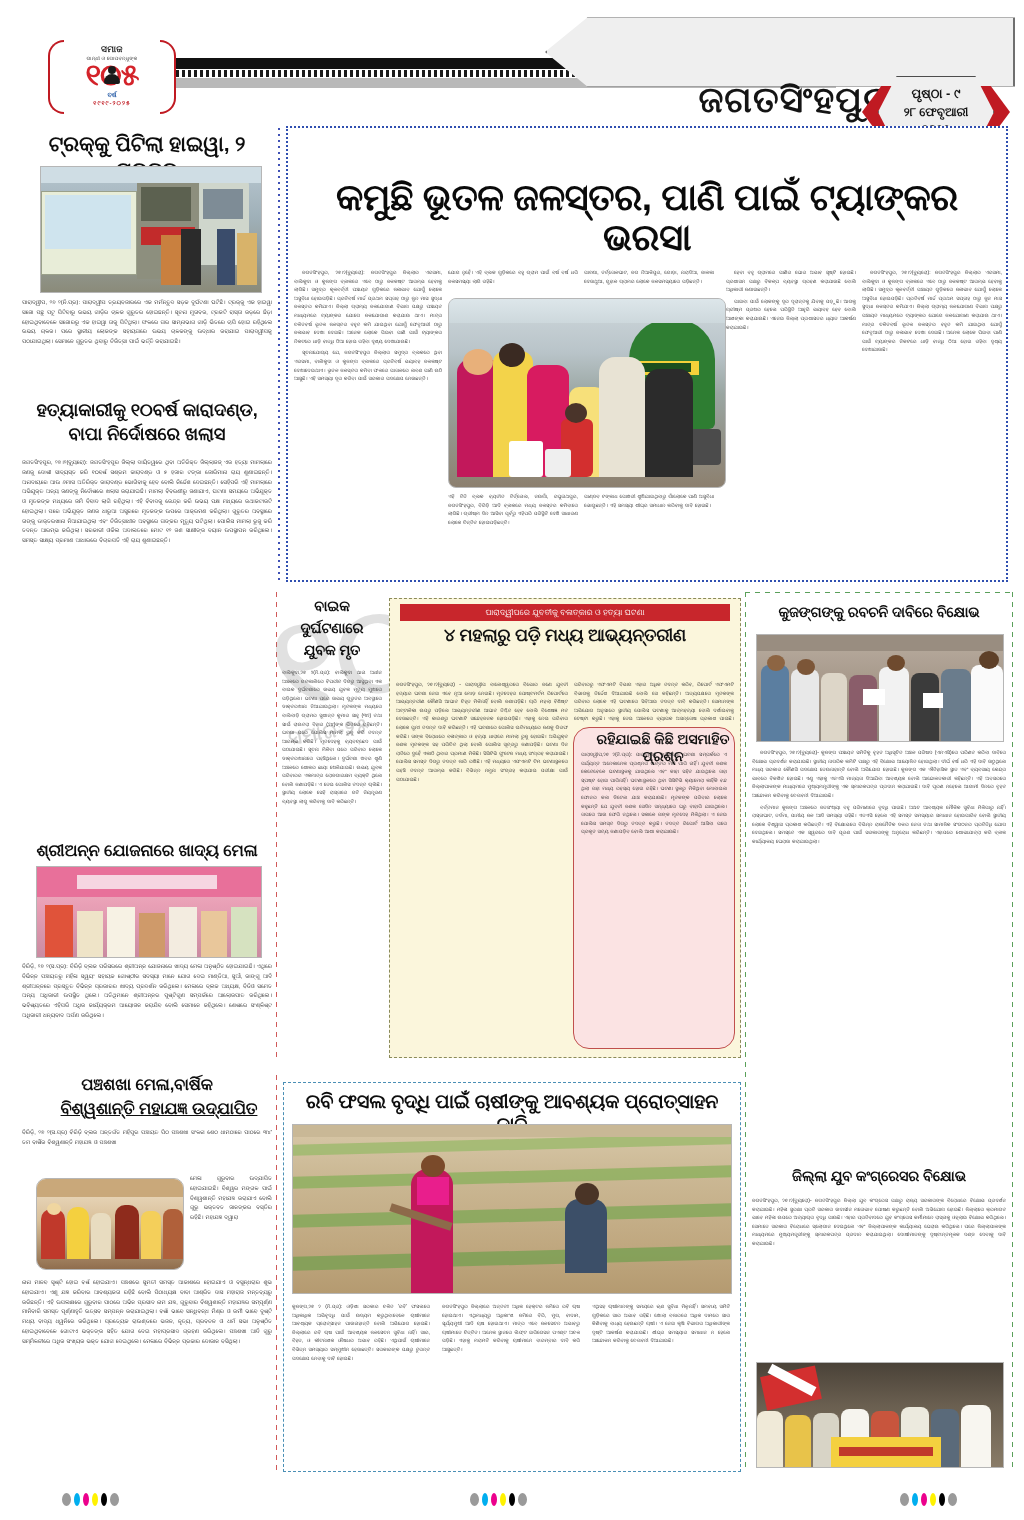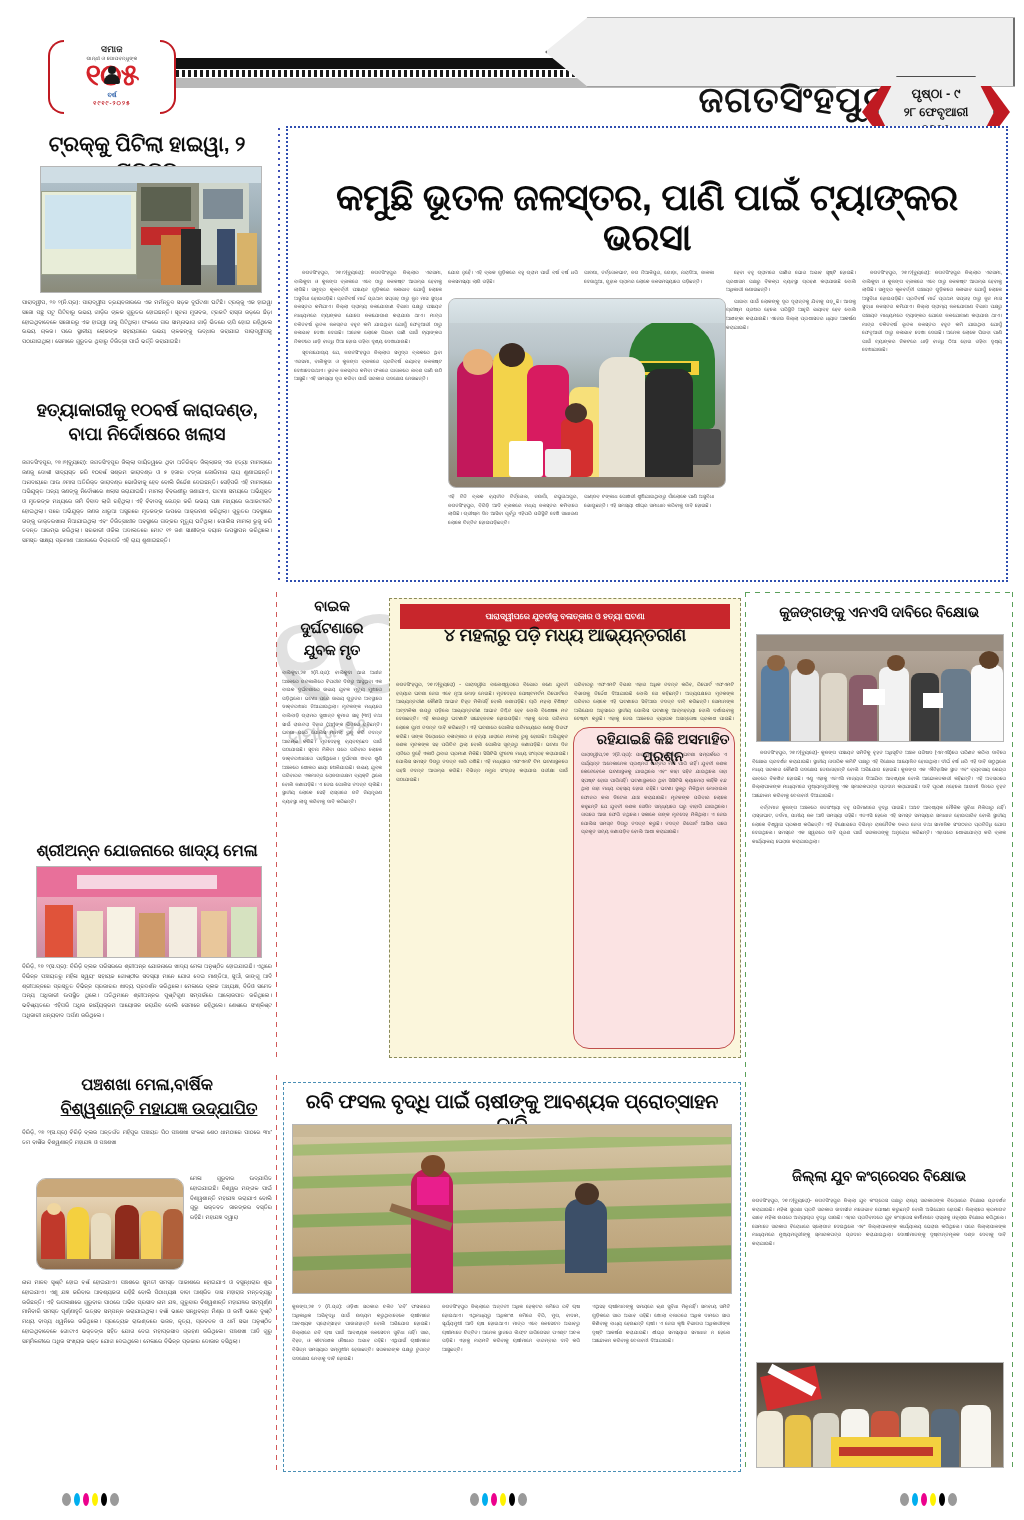--- a/index.html
+++ b/index.html
@@ -194,23 +194,23 @@
   .regmark i.k { background: #000000; width: 6px; }
 
   
   .redbox {
     position: absolute; left: 389px; top: 598px;
     width: 352px; height: 460px;
     background: #fbf6dc; border: 1px dashed #8a8a5a;
   }
   .redbox-kicker {
     position: absolute; left: 400px; top: 604px;
-    width: 330px; height: 25px;
+    width: 330px; height: 17px;
     background: #c8262c; color: #ffffff;
-    font-size: 8.2px; font-weight: bold;
+    font-size: 8.2px; font-weight: normal;
     display: flex; align-items: center; justify-content: center;
   }
   .redbox-head {
     position: absolute; left: 394px; top: 625px; width: 342px;
     font-size: 17.5px; font-weight: bold; color: #111111;
     text-align: center; line-height: 1.22; letter-spacing: -.3px;
   }
   .pinkbox {
     position: absolute; left: 573px; top: 727px;
     width: 162px; height: 322px;
@@ -431,21 +431,21 @@
     <div class="px" style="left:124px;top:52px;width:32px;height:28px;background:#e91e8c;"></div>
     <div class="px" style="left:96px;top:88px;width:64px;height:8px;background:#8d6a4a;transform:rotate(18deg);"></div>
     <div class="px" style="left:272px;top:74px;width:42px;height:74px;background:#3c4f68;border-radius:14px 14px 0 0;"></div>
     <div class="px" style="left:282px;top:58px;width:24px;height:22px;background:#4a3426;border-radius:50%;"></div>
     <div class="px" style="left:0;top:0;width:440px;height:12px;background:#c9b896;"></div>
   </div>
   <div class="body-txt" style="position:absolute; left:292px; top:1302px; width:138px; height:162px;">କୁଜଙ୍ଗ,୨୭ ୨ (ନି.ପ୍ର): ଓଡ଼ିଶା ସରକାର ଚଳିତ 'ରବି' ଫସଲରେ ଅଧିକାଧିକ ଅଭିବୃଦ୍ଧି ପାଇଁ ଉଦ୍ୟମ କରୁଥିବାବେଳେ ଚାଷୀମାନେ ଆବଶ୍ୟକ ପ୍ରୋତ୍ସାହନ ପାଉନାହାନ୍ତି ବୋଲି ଅଭିଯୋଗ ହୋଇଛି। ଜିଲ୍ଲାରେ ରବି ଚାଷ ପାଇଁ ଆବଶ୍ୟକ ଜଳସେଚନ ସୁବିଧା ନାହିଁ। ସାର, ବିହନ, ଓ କୀଟନାଶକ ଔଷଧର ଅଭାବ ରହିଛି। ଏଥିପାଇଁ ଚାଷୀମାନେ ବିଭିନ୍ନ ସମସ୍ୟାର ସମ୍ମୁଖୀନ ହେଉଛନ୍ତି। ସରକାରଙ୍କ ପକ୍ଷରୁ ତୁରନ୍ତ ପଦକ୍ଷେପ ନେବାକୁ ଦାବି ହୋଇଛି।</div>
   <div class="body-txt" style="position:absolute; left:442px; top:1302px; width:138px; height:162px;">ଜଗତସିଂହପୁର ଜିଲ୍ଲାରେ ଅନ୍ତତଃ ଅଧିକ ହେକ୍ଟର ଜମିରେ ରବି ଚାଷ ହୋଇଥାଏ। ଏଥିମଧ୍ୟରୁ ଅଧିକାଂଶ ଜମିରେ ବିରି, ମୁଗ, ବାଦାମ, ସୂର୍ଯ୍ୟମୁଖୀ ଆଦି ଚାଷ ହୋଇଥାଏ। ମାତ୍ର ଏବେ ଜଳସେଚନ ଅଭାବରୁ ଚାଷୀମାନେ ଚିନ୍ତିତ। ଅନେକ ସ୍ଥାନରେ ଲିଫ୍ଟ ଇରିଗେସନ ପଏଣ୍ଟ ଅଚଳ ପଡ଼ିଛି। ଏହାକୁ ମରାମତି କରିବାକୁ ଚାଷୀମାନେ ବାରମ୍ବାର ଦାବି କରି ଆସୁଛନ୍ତି।</div>
   <div class="body-txt" style="position:absolute; left:592px; top:1302px; width:138px; height:162px;">ଏଥିସହ ଚାଷୀମାନଙ୍କୁ ସମୟରେ ଋଣ ସୁବିଧା ମିଳୁନାହିଁ। ସମବାୟ ସମିତି ଗୁଡ଼ିକରେ ସାର ଅଭାବ ରହିଛି। ଖୋଲା ବଜାରରେ ଅଧିକ ଦାମରେ ସାର କିଣିବାକୁ ବାଧ୍ୟ ହେଉଛନ୍ତି ଚାଷୀ। ଏ ନେଇ କୃଷି ବିଭାଗର ଅଧିକାରୀଙ୍କ ଦୃଷ୍ଟି ଆକର୍ଷଣ କରାଯାଇଛି। ଶୀଘ୍ର ସମସ୍ୟାର ସମାଧାନ ନ ହେଲେ ଆନ୍ଦୋଳନ କରିବାକୁ ଚେତାବନୀ ଦିଆଯାଇଛି।</div>
 
-  <div class="hl h15" style="position:absolute; left:752px; top:604px; width:254px;">କୁଜଙ୍ଗଙ୍କୁ ଏନଏସି ଦାବିରେ ବିକ୍ଷୋଭ</div>
+  <div class="hl h15" style="position:absolute; left:752px; top:604px; width:254px;">କୁଜଙ୍ଗଙ୍କୁ ରବଚନି ଦାବିରେ ବିକ୍ଷୋଭ</div>
   <div class="photo" style="position:absolute; left:756px; top:634px; width:248px; height:108px;">
     <div class="px" style="left:0;top:0;width:248px;height:108px;background:linear-gradient(180deg,#b9ada0 0%,#a89a8c 40%,#8e8378 100%);"></div>
     <div class="px" style="left:4px;top:30px;width:28px;height:78px;background:#5b7ea0;border-radius:8px 8px 0 0;"></div>
     <div class="px" style="left:10px;top:20px;width:18px;height:16px;background:#8d6543;border-radius:50%;"></div>
     <div class="px" style="left:34px;top:34px;width:28px;height:74px;background:#e8e8e8;border-radius:8px 8px 0 0;"></div>
     <div class="px" style="left:40px;top:24px;width:18px;height:16px;background:#7c5638;border-radius:50%;"></div>
     <div class="px" style="left:64px;top:38px;width:26px;height:70px;background:#ddd6c8;border-radius:8px 8px 0 0;"></div>
     <div class="px" style="left:92px;top:40px;width:28px;height:68px;background:#8a5d6a;border-radius:8px 8px 0 0;"></div>
     <div class="px" style="left:122px;top:32px;width:30px;height:76px;background:#f2f2f2;border-radius:8px 8px 0 0;"></div>
     <div class="px" style="left:130px;top:20px;width:18px;height:16px;background:#6e4a2e;border-radius:50%;"></div>

